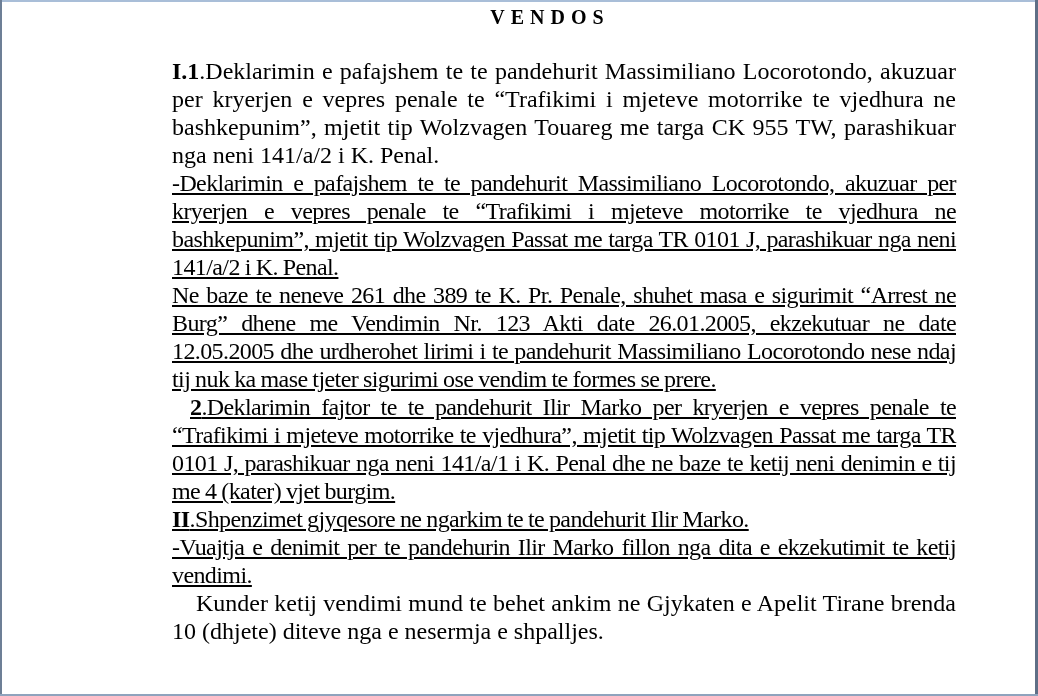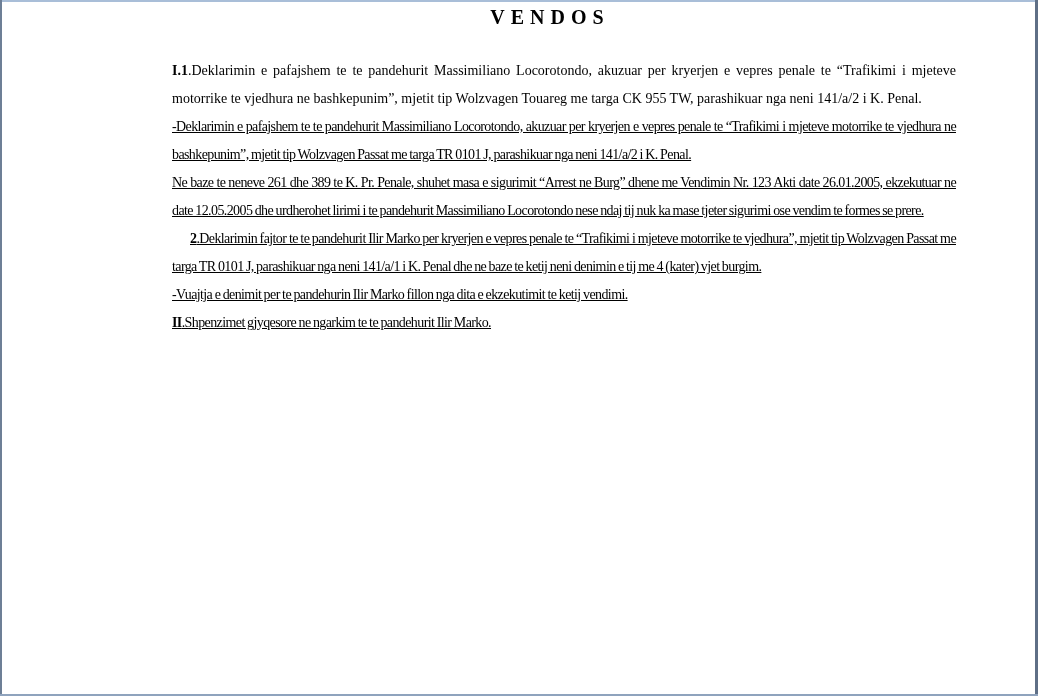--- a/index.html
+++ b/index.html
@@ -17,21 +17,21 @@
   .page {
     position: absolute; left: 127px; top: 4px; width: 784px; margin-left: 45px;
   }
   .title {
     text-align: center; font-weight: bold; font-size: 20px;
     letter-spacing: 6px; margin: 0; padding-top: 2px; height: 26px; line-height: 22px;
     position: relative; left: -14px;
   }
   .body-text {
     margin-top: 25px;
-    font-size: 14px; line-height: 28px;
+    font-size: 24px; line-height: 28px;
     text-align: justify;
   }
   .body-text p { margin: 0; }
   .body-text b { font-weight: bold; }
   .indent { text-indent: 18px; }
   .indent2 { text-indent: 24px; }
   .condensed { letter-spacing: -0.6px; word-spacing: -0.5px; text-decoration: underline; }
 </style>
 </head>
 <body>
@@ -42,16 +42,17 @@
 <div class="frame-bottom"></div>
 
 <div class="page">
   <h1 class="title">VENDOS</h1>
 
   <div class="body-text">
     <p><b>I.1</b><span>.Deklarimin e pafajshem te te pandehurit Massimiliano Locorotondo, akuzuar per kryerjen e vepres penale te “Trafikimi i mjeteve motorrike te vjedhura ne bashkepunim”, mjetit tip Wolzvagen Touareg me targa CK 955 TW, parashikuar nga neni 141/a/2 i K. Penal.</span></p>
     <p class="condensed"><span>-Deklarimin e pafajshem te te pandehurit Massimiliano Locorotondo, akuzuar per kryerjen e vepres penale te “Trafikimi i mjeteve motorrike te vjedhura ne bashkepunim”, mjetit tip Wolzvagen Passat me targa TR 0101 J, parashikuar nga neni 141/a/2 i K. Penal.</span></p>
     <p class="condensed"><span>Ne baze te neneve 261 dhe 389 te K. Pr. Penale, shuhet masa e sigurimit “Arrest ne Burg” dhene me Vendimin Nr. 123 Akti date 26.01.2005, ekzekutuar ne date 12.05.2005 dhe urdherohet lirimi i te pandehurit Massimiliano Locorotondo nese ndaj tij nuk ka mase tjeter sigurimi ose vendim te formes se prere.</span></p>
     <p class="indent condensed"><b>2</b><span>.Deklarimin fajtor te te pandehurit Ilir Marko per kryerjen e vepres  penale te “Trafikimi i mjeteve motorrike te vjedhura”, mjetit tip Wolzvagen Passat me targa TR 0101 J, parashikuar nga neni 141/a/1 i K. Penal dhe ne baze te ketij neni denimin e tij me 4 (kater) vjet burgim.</span></p>
+    <p class="condensed"><b>II</b><span>.Shpenzimet gjyqesore ne ngarkim te te pandehurit Ilir Marko.</span></p>
     <p class="condensed"><span>-Vuajtja e denimit per te pandehurin Ilir Marko fillon nga dita e ekzekutimit te ketij vendimi.</span></p>
-    <p class="condensed"><b>II</b><span>.Shpenzimet gjyqesore ne ngarkim te te pandehurit Ilir Marko.</span></p>
+    <p class="indent2"><span>Kunder ketij vendimi mund te behet ankim ne Gjykaten e Apelit Tirane brenda 10 (dhjete) diteve nga e nesermja e shpalljes.</span></p>
   </div>
 </div>
 
 </body></html>

